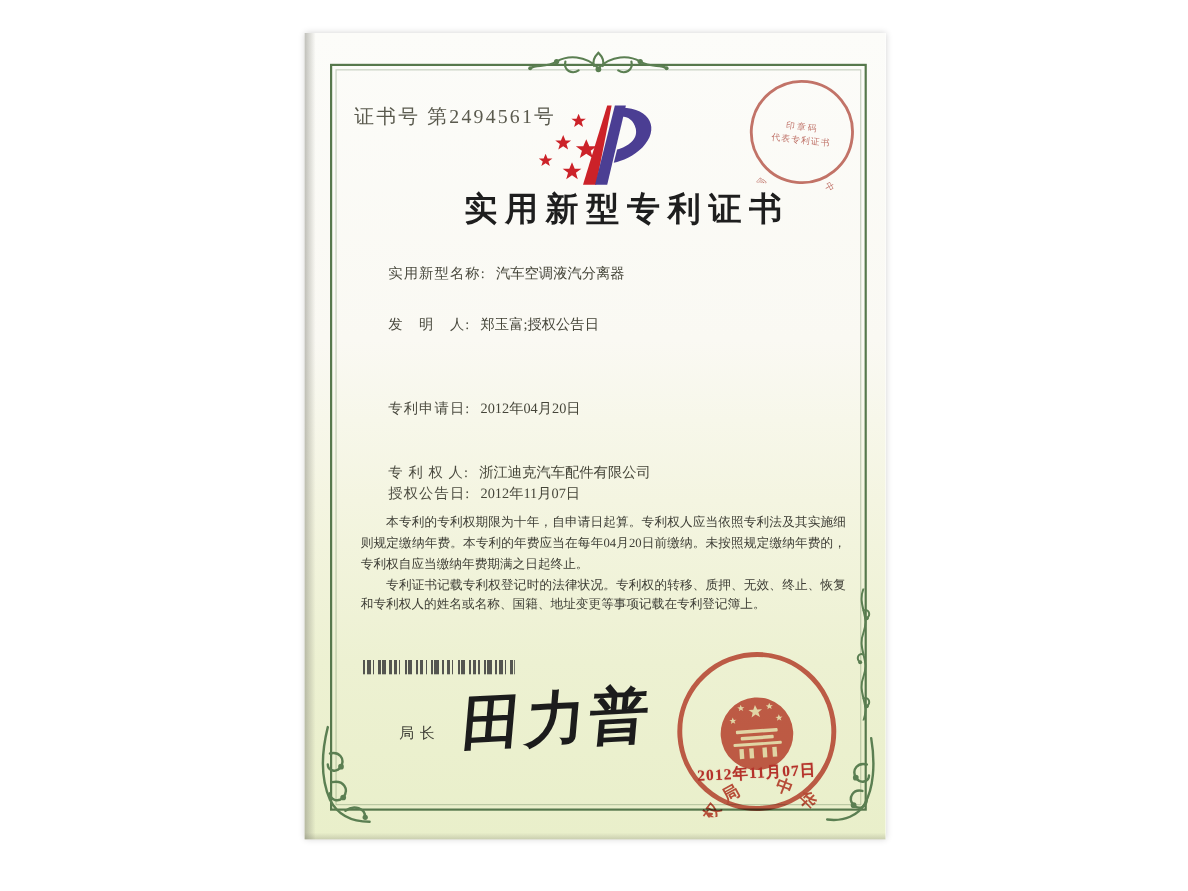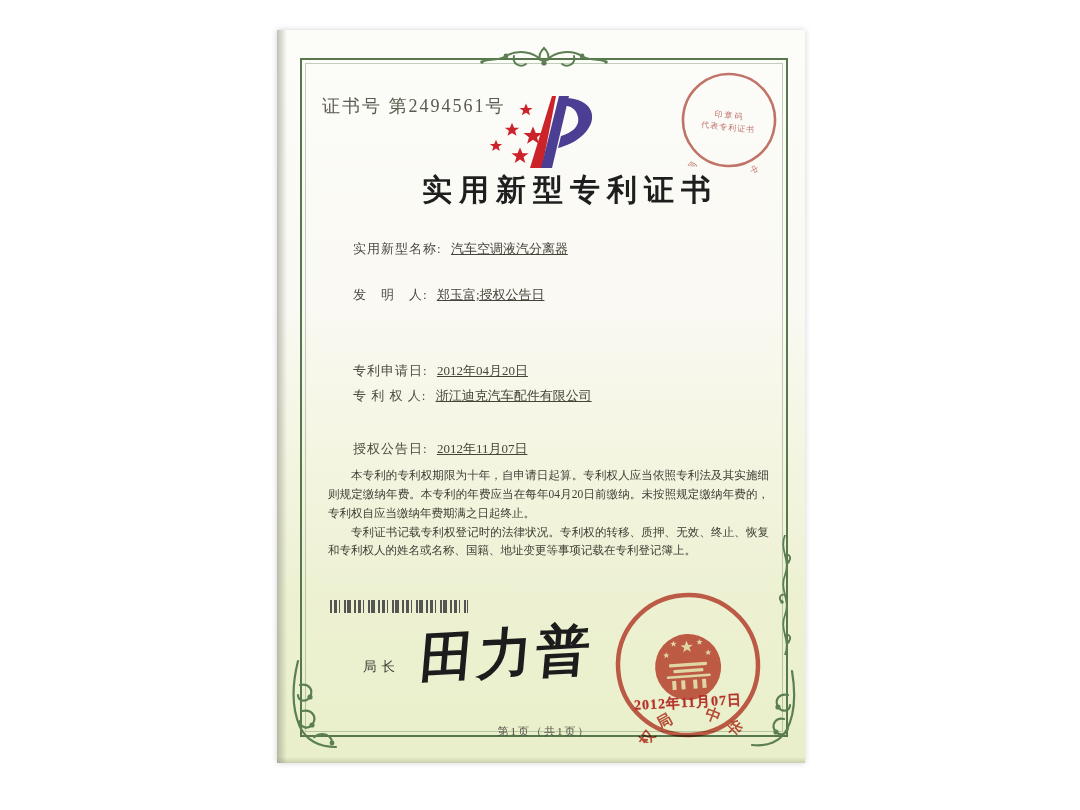--- a/index.html
+++ b/index.html
@@ -48,22 +48,22 @@
     letter-spacing:7px; font-family:"DejaVu Serif","Liberation Serif",serif;
   }
   
   .seal-corner {
     position:absolute; left:402px; top:40px; width:100px; height:100px;
     opacity:.82; transform:rotate(6deg); mix-blend-mode:multiply;
   }
   
   .field-row { position:absolute; left:52px; font-size:13px; color:#4b4b40; white-space:nowrap; }
   .field-row .lab { letter-spacing:1px;margin-left:24px; }
-  .field-row .val { margin-left:6px; color:#454539;text-decoration:underline; }
-  .row0{top:210px} .row1{top:256px} .row2{top:294px} .row3{top:332px} .row4{top:357px} .row5{top:410px}
+  .field-row .val { margin-left:6px; color:#454539; }
+  .row0{top:210px} .row1{top:256px} .row2{top:294px} .row3{top:332px} .row4{top:391px} .row5{top:410px}
   
   .body-text {
     position:absolute; left:51px; top:436px; width:441px;
     font-size:11.5px; line-height:1.64; color:#3e3e36; text-align:justify;
   }
   .body-text p { text-indent:2em; margin:0; }
   
   .barcode {
     position:absolute; left:53px; top:570px; width:138px; height:13px;
     background:repeating-linear-gradient(90deg,
@@ -270,14 +270,13 @@
           <rect x="-17" y="13" width="4" height="9"></rect>
           <rect x="-8" y="13" width="4" height="9"></rect>
           <rect x="4" y="13" width="4" height="9"></rect>
           <rect x="13" y="13" width="4" height="9"></rect>
         </g>
       </g>
     </svg>
   </div>
   <div class="seal-date">2012年11月07日</div>
 
-  <div class="footer">第1页（共1页）</div>
 </div>
 
 </body></html>

